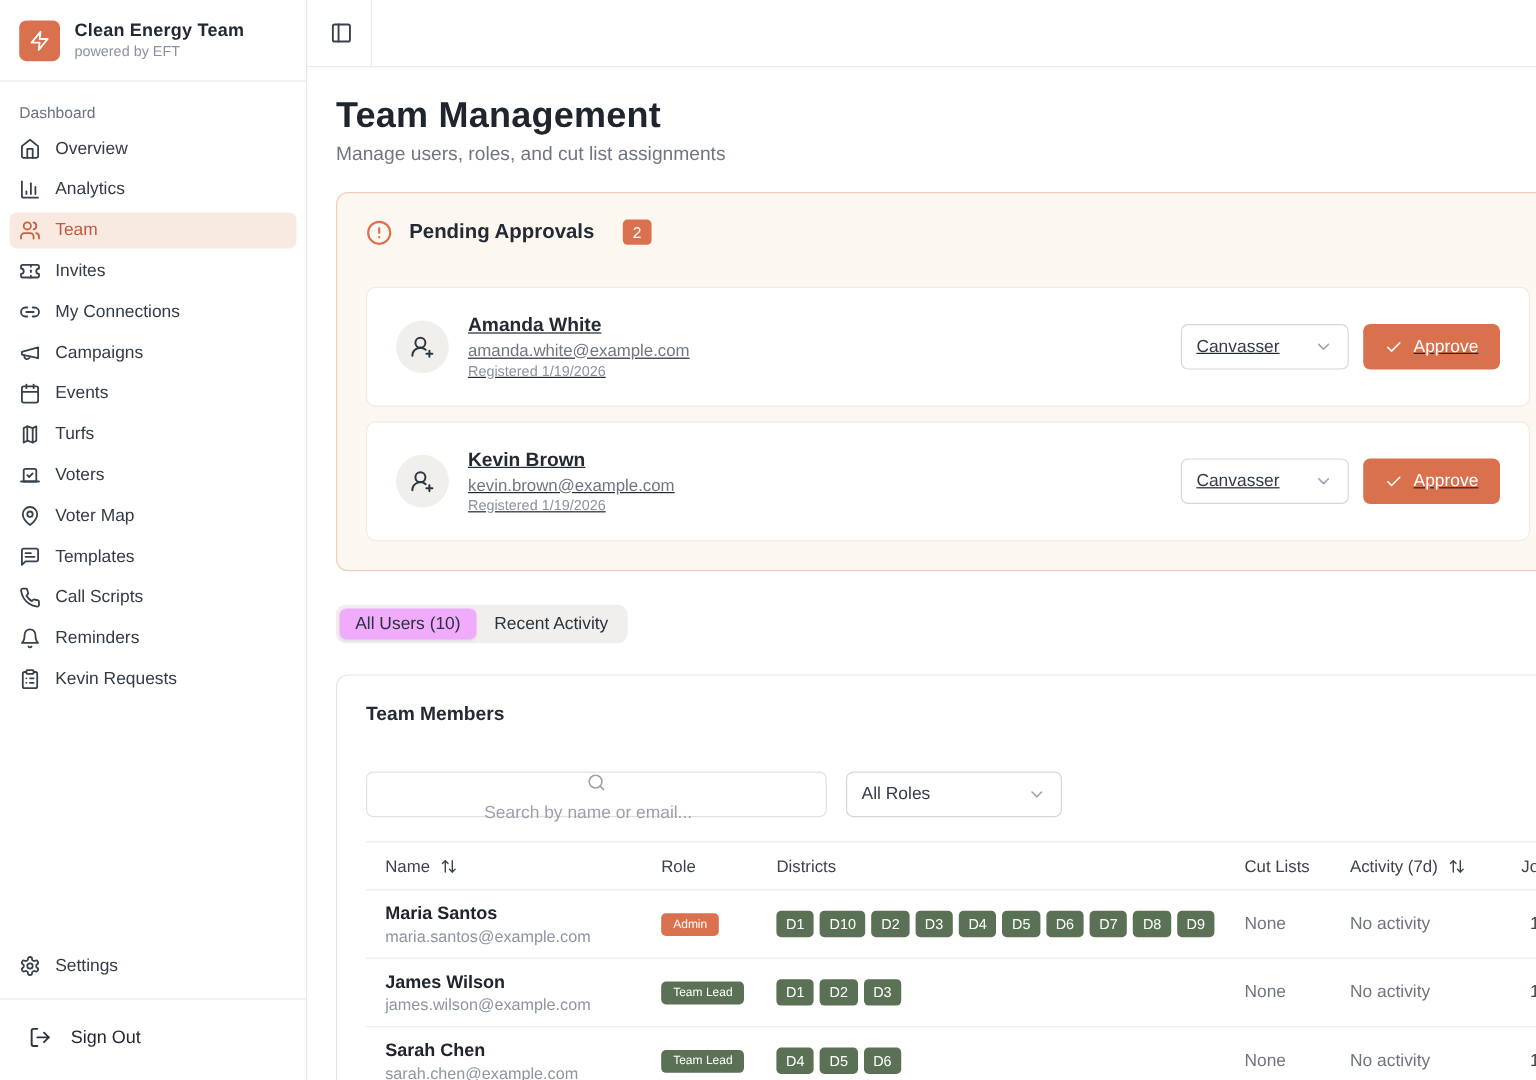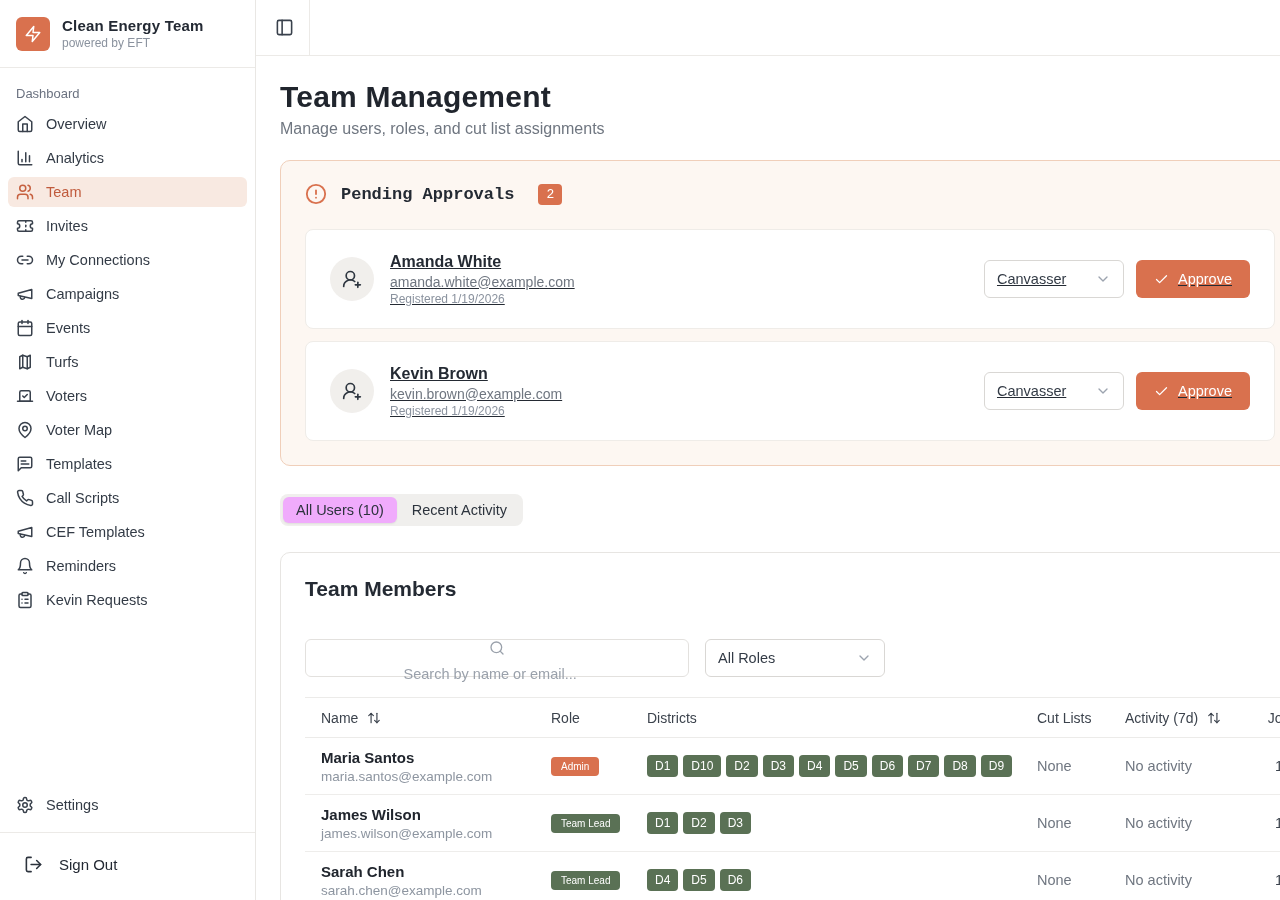--- a/index.html
+++ b/index.html
@@ -34,21 +34,21 @@
   .toggle-btn { width:28px; height:28px; border:none; background:transparent; color:#39414c; display:flex; align-items:center; justify-content:center; border-radius:6px; cursor:pointer; padding:0; }
   .toggle-btn .ic { width:19px; height:19px; display:flex; }
   .topbar-divider { width:1px; align-self:stretch; background:#eceae7; }
 
   .content { width:1068px; padding:24px; }
   h1.page-title { margin:0; font-size:30px; font-weight:700; color:#20252d; letter-spacing:.2px; }
   .subtitle { margin:6px 0 0; font-size:16px; color:#6f7680; }
 
   
   .pending-card { margin-top:22px; background:#fdf7f2; border:1px solid #f0cfba; border-radius:10px; padding:22px 24px 24px; }
-  .pending-header { display:flex; align-items:center; gap:14px; margin-bottom:24px;font-family:Liberation Mono, monospace; }
+  .pending-header { display:flex; align-items:flex-start; gap:14px; margin-bottom:34px; }
   .alert-ic { width:22px; height:22px; display:flex; color:#d9714e; }
   .pending-header h2 { margin:0; font-size:17px; font-weight:700; color:#242a33; }
   .count-badge { background:#d9714e; color:#fff; font-size:13px; font-weight:500; padding:3px 8px; border-radius:4px; margin-left:10px; }
   .approval-row { background:#fff; border:1px solid #efece8; border-radius:8px; padding:16px 24px; display:flex; align-items:center; gap:16px; height:100px;text-decoration:underline; }
   .approval-row + .approval-row { margin-top:12px; }
   .avatar { width:44px; height:44px; border-radius:50%; background:#f1efec; display:flex; align-items:center; justify-content:center; color:#2e3640; flex:0 0 auto; }
   .avatar .ic { width:20px; height:20px; display:flex; }
   .ap-name { font-size:16px; font-weight:700; color:#242a33; }
   .ap-email { font-size:14px; color:#6f7680; margin-top:3px; }
   .ap-reg { font-size:12px; color:#8a929e; margin-top:2px; }
@@ -59,21 +59,21 @@
   .approve-btn { background:#d9714e; color:#fff; border:none; border-radius:6px; height:38px; padding:0 18px; font-size:14.5px; font-weight:500; display:flex; align-items:center; gap:9px; cursor:pointer; white-space:nowrap; font-family:inherit; }
   .approve-btn .ic { width:15px; height:15px; display:flex; }
 
   
   .tabs { margin-top:28px; display:inline-flex; background:#f0efed; border-radius:8px; padding:3px; gap:2px; }
   .tab { padding:5px 13px; font-size:14.5px; color:#2c333d; border-radius:6px; cursor:pointer; white-space:nowrap; }
   .tab.active { background:#f0abfc; box-shadow:0 1px 2px rgba(0,0,0,.07); }
 
   
   .members-card { margin-top:26px; background:#fff; border:1px solid #e7e5e2; border-radius:10px; padding:24px 24px 0; overflow:hidden; }
-  .members-card h2 { margin:0; font-size:21px; font-weight:700; color:#242a33; }
+  .members-card h2 { margin:0; font-size:16px; font-weight:700; color:#242a33; }
   .filters { display:flex; gap:16px; margin-top:38px; }
   .search-box { width:384px; height:38px; border:1px solid #e3e1de; border-radius:6px; display:flex; align-items:center; gap:9px; padding:0 12px; color:#9aa1ab;flex-direction:column; }
   .search-box .ic { width:16px; height:16px; display:flex; }
   .search-box input { border:none; outline:none; flex:1; font-size:14.5px; font-family:inherit; color:#333b46; background:transparent; }
   .search-box input::placeholder { color:#9aa1ab; }
   .roles-select { width:180px; }
 
   table.members { border-collapse:collapse; width:1020px; margin-top:20px; table-layout:fixed; }
   .members th { font-size:14px; font-weight:500; color:#3c434d; text-align:left; padding:0 16px; height:40px; border-top:1px solid #ecebe9; border-bottom:1px solid #ecebe9; }
   .members th .th-inner { display:flex; align-items:center; gap:9px; }
@@ -221,29 +221,20 @@
           </span>
           <span>Templates</span>
         </div>
         <div class="nav-item">
           <span class="ic">
             <svg viewBox="0 0 24 24" width="100%" height="100%" fill="none" stroke="currentColor" stroke-width="2" stroke-linecap="round" stroke-linejoin="round">
               <path d="M22 16.92v3a2 2 0 0 1-2.18 2 19.79 19.79 0 0 1-8.63-3.07 19.5 19.5 0 0 1-6-6 19.79 19.79 0 0 1-3.07-8.67A2 2 0 0 1 4.11 2h3a2 2 0 0 1 2 1.72 12.84 12.84 0 0 0 .7 2.81 2 2 0 0 1-.45 2.11L8.09 9.91a16 16 0 0 0 6 6l1.27-1.27a2 2 0 0 1 2.11-.45 12.84 12.84 0 0 0 2.81.7A2 2 0 0 1 22 16.92z"></path>
             </svg>
           </span>
           <span>Call Scripts</span>
-        </div>
-        <div class="nav-item">
-          <span class="ic">
-            <svg viewBox="0 0 24 24" width="100%" height="100%" fill="none" stroke="currentColor" stroke-width="2" stroke-linecap="round" stroke-linejoin="round">
-              <path d="m3 11 18-5v12L3 14v-3z"></path>
-              <path d="M11.6 16.8a3 3 0 1 1-5.8-1.6"></path>
-            </svg>
-          </span>
-          <span>CEF Templates</span>
         </div>
         <div class="nav-item">
           <span class="ic">
             <svg viewBox="0 0 24 24" width="100%" height="100%" fill="none" stroke="currentColor" stroke-width="2" stroke-linecap="round" stroke-linejoin="round">
               <path d="M6 8a6 6 0 0 1 12 0c0 7 3 9 3 9H3s3-2 3-9"></path>
               <path d="M10.3 21a1.94 1.94 0 0 0 3.4 0"></path>
             </svg>
           </span>
           <span>Reminders</span>
         </div>

